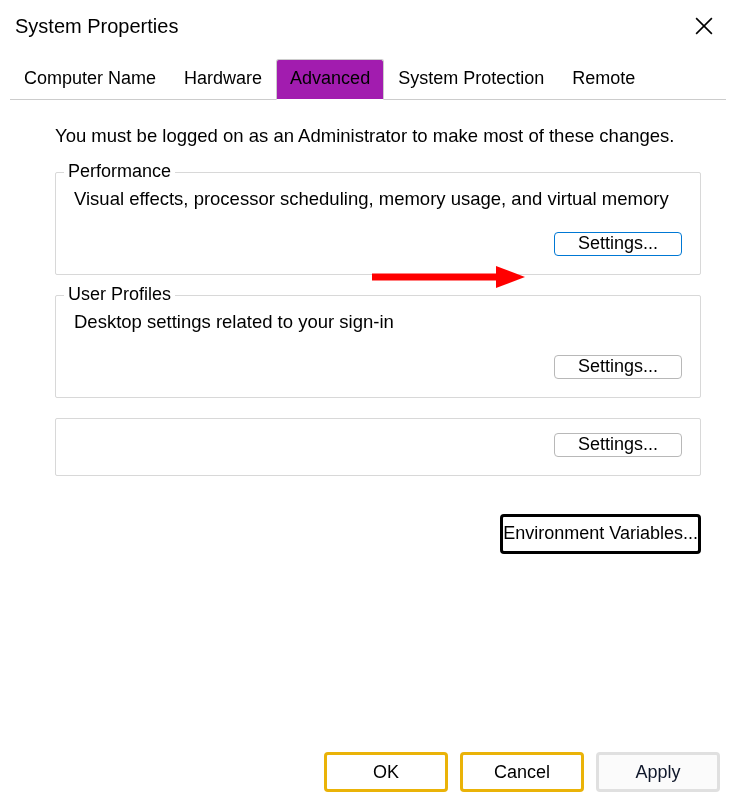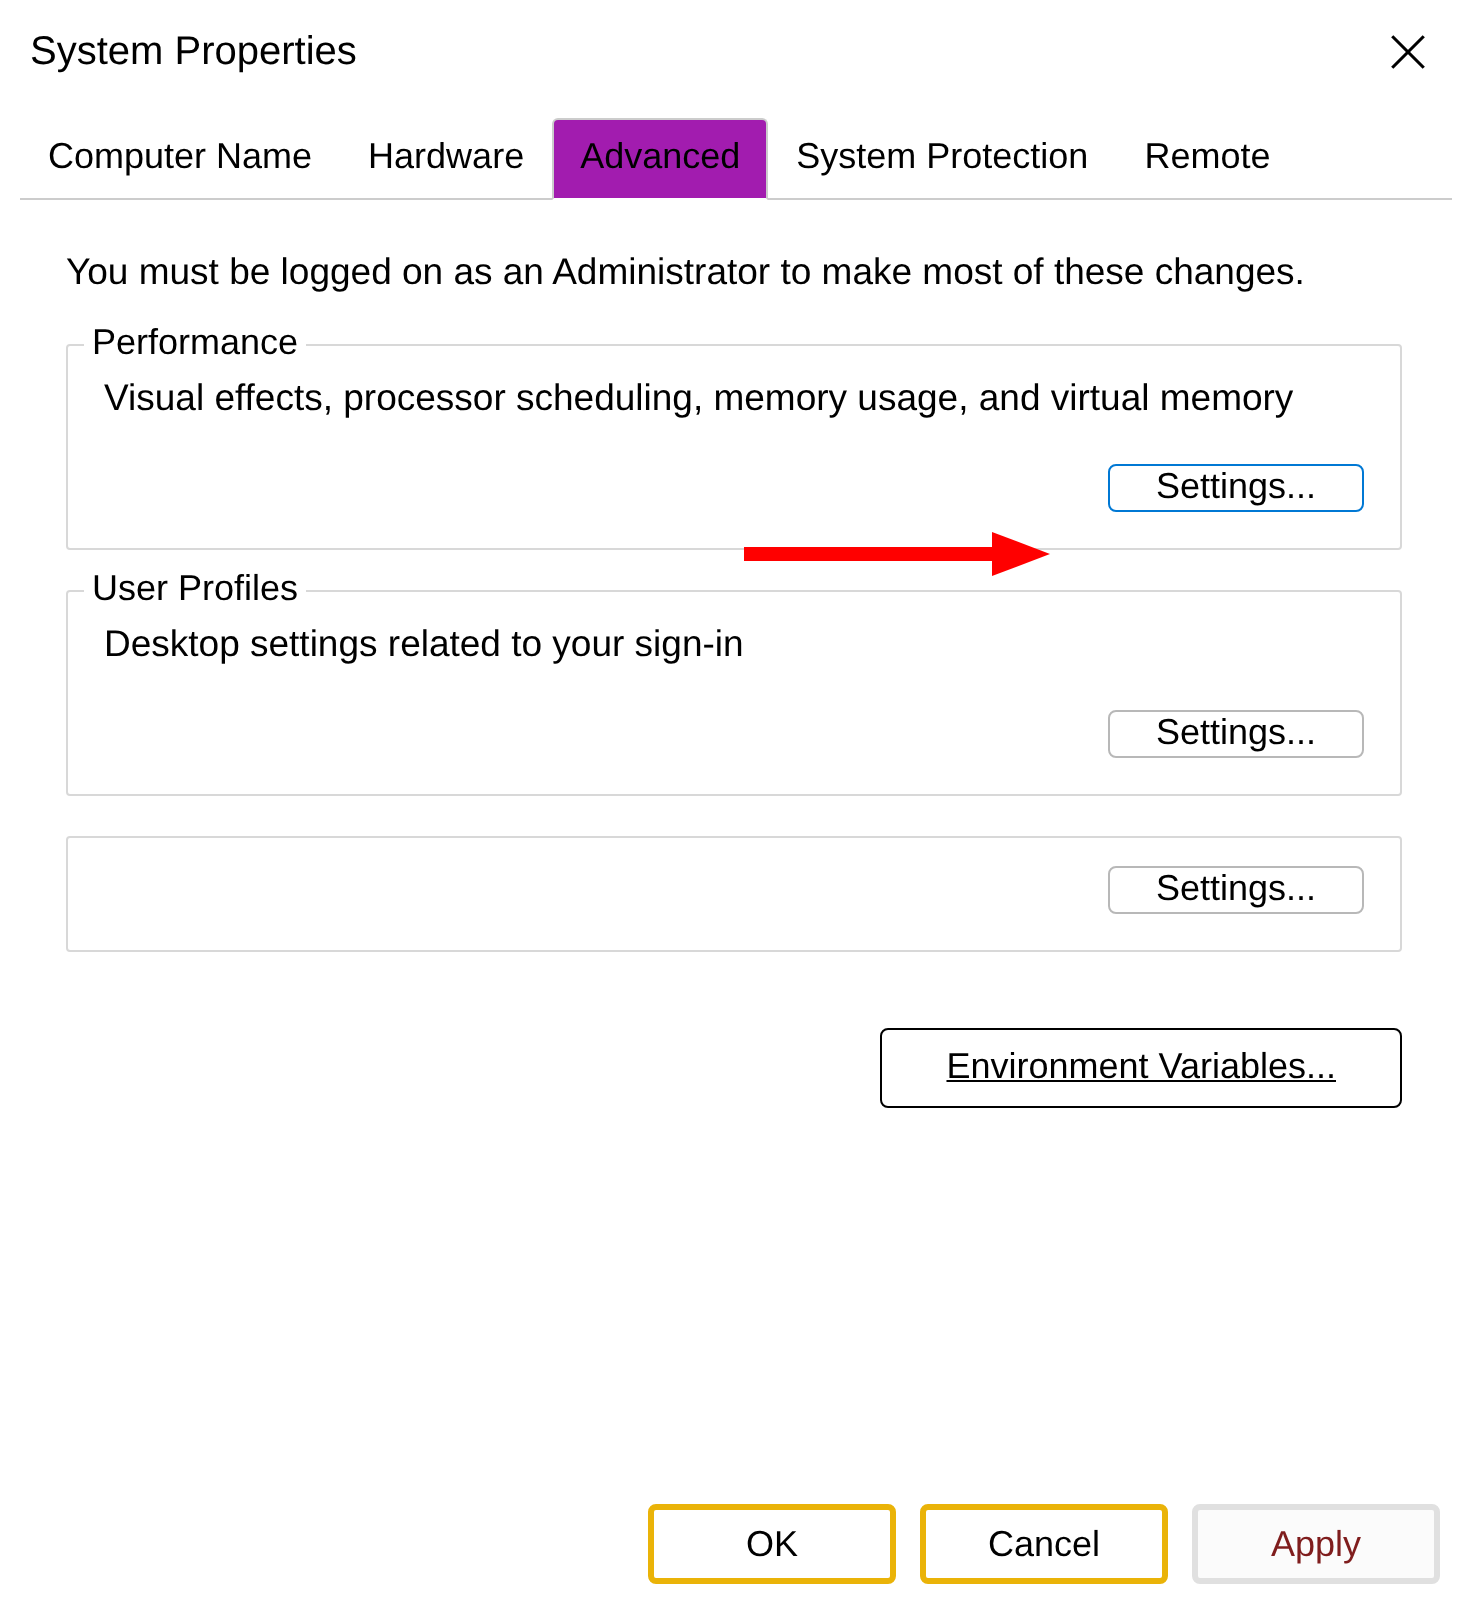--- a/index.html
+++ b/index.html
@@ -61,21 +61,21 @@
       bottom: -1px;
       background: transparent;
     }
     .tab.active {
       border: 1px solid #ccc;
       border-bottom: 1px solid #fff;
       background: #a21caf;
       border-radius: 3px 3px 0 0;
     }
     .tab-content {
-      padding: 25px 35px 10px 33px;
+      padding: 25px 35px 10px 55px;
     }
     .intro-text {
       font-size: 18.5px;
       margin-bottom: 25px;
     }
     .groupbox {
       border: 1px solid #d8d8d8;
       border-radius: 2px;
       padding: 14px 18px 18px 18px;
       margin-bottom: 20px;
@@ -112,48 +112,47 @@
     .settings-btn.highlighted {
       border: 1.5px solid #0078d4;
     }
     .env-row {
       display: flex;
       justify-content: flex-end;
       padding: 8px 35px 0 35px;
     }
     .env-btn {
       height: 40px;
-      padding: 0 32px;
+      padding: 0 0;
       font-size: 18px;
       font-family: inherit;
       background: #fff;
-      border: 1px solid #000000;
+      border: 3px solid #000000;
       border-radius: 4px;
       cursor: pointer;
-      text-decoration: underline;
     }
     .button-bar {
       position: absolute;
       bottom: 14px;
       right: 16px;
       display: flex;
       gap: 12px;
     }
     .dlg-btn {
       width: 124px;
       height: 40px;
       font-size: 18px;
       font-family: inherit;
       background: #fff;
       border: 3px solid #eab308;
       border-radius: 4px;
       cursor: pointer;
     }
     .dlg-btn.disabled {
-      color: #7f1d1d;
+      color: #0f172a;
       border-color: #e0e0e0;
       background: #fbfbfb;
       cursor: default;
     }
     .arrow-annotation {
       position: absolute;
       left: 370px;
       top: 264px;
       width: 155px;
       height: 26px;

